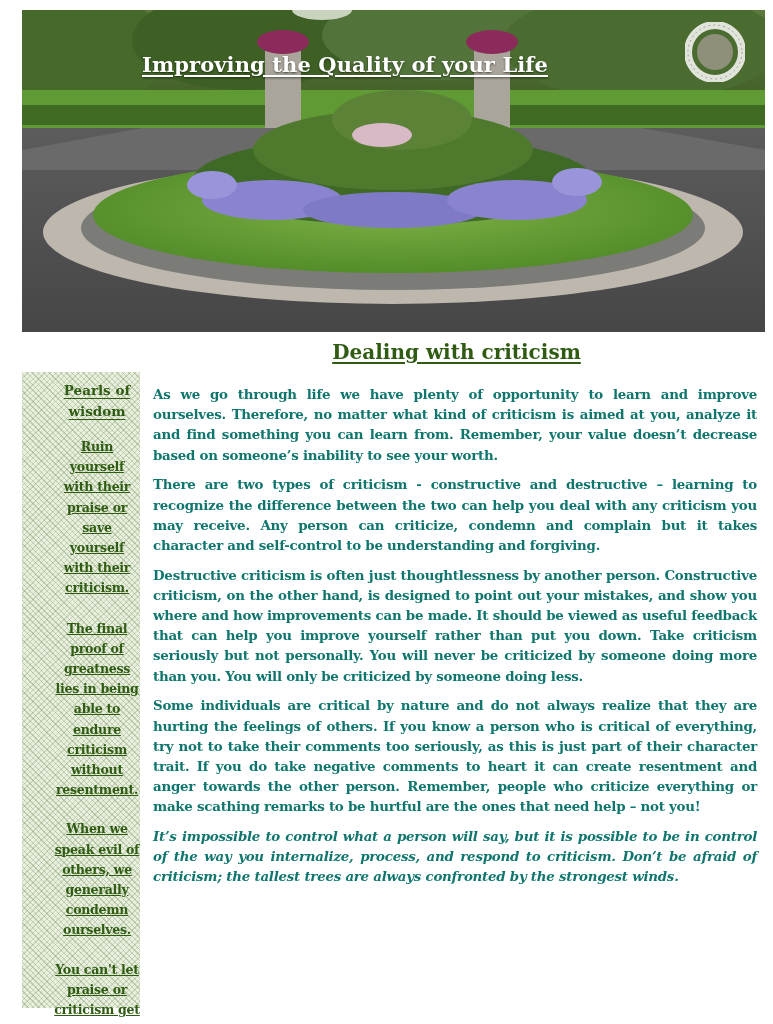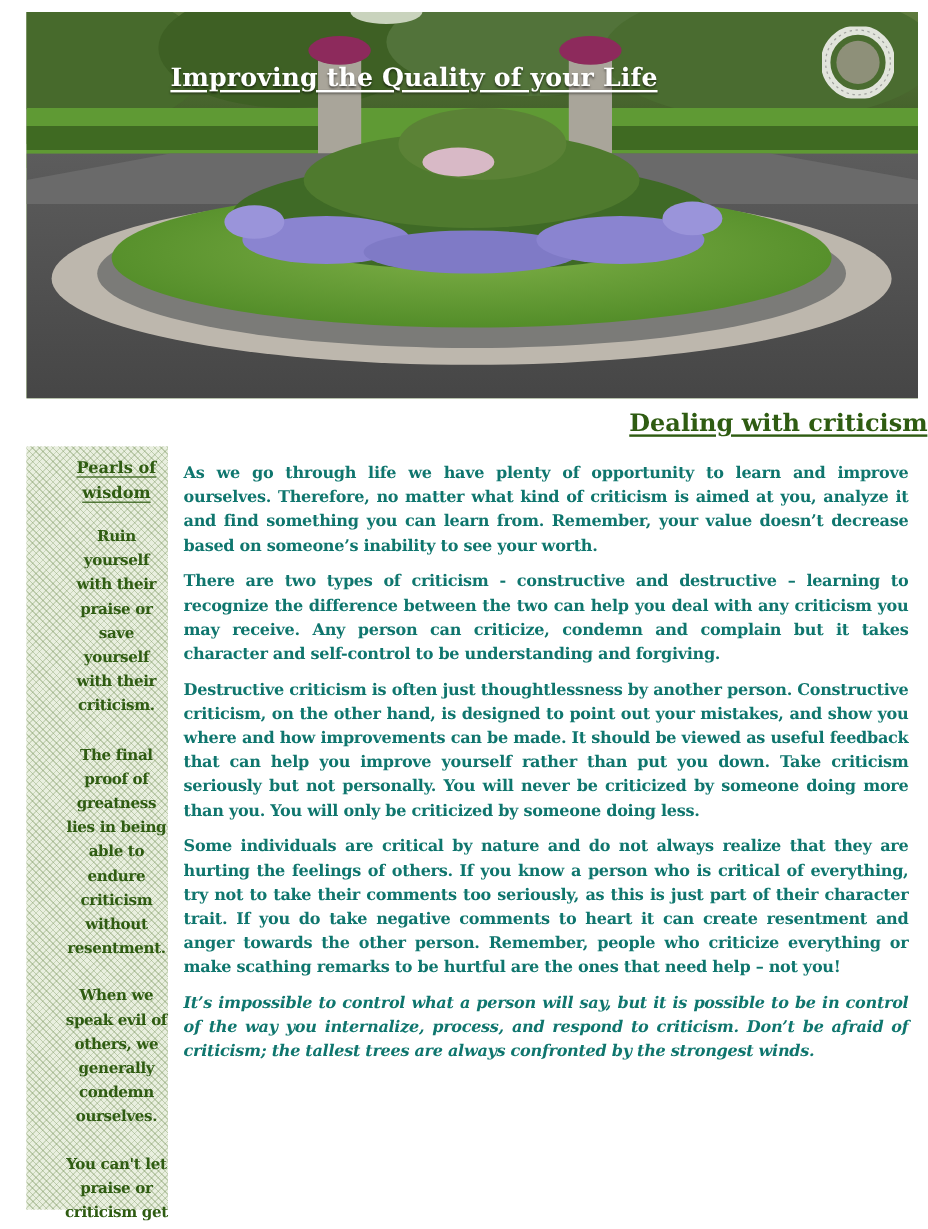--- a/index.html
+++ b/index.html
@@ -9,34 +9,34 @@
   
   .banner { position: absolute; left: 22px; top: 10px; width: 743px; height: 322px; overflow: hidden;
             background: #6f8a52; }
   .banner svg.scene { position: absolute; left: 0; top: 0; width: 743px; height: 322px; }
   .banner-title { position: absolute; left: 120px; top: 42px; font-size: 21px; font-weight: bold;
                   color: #ffffff; text-decoration: underline; text-underline-offset: 3px;
                   text-shadow: 0 1px 2px rgba(0,0,0,0.55); letter-spacing: 0.1px; white-space: nowrap; }
   .logo { position: absolute; left: 663px; top: 12px; width: 60px; height: 60px; }
 
   
-  .heading { position: absolute; left: 0; width: 773px; top: 340px; text-align: right; }
+  .heading { position: absolute; left: 0; width: 773px; top: 340px; text-align: center; }
   .heading span { font-size: 20px; font-weight: bold; color: #2f5c12; text-decoration: underline;
                   text-underline-offset: 3px; margin-left: 140px; }
 
   
   .sidebar { position: absolute; left: 22px; top: 372px; width: 118px; height: 636px;
              background-color: #e9efdf;
              background-image:
                repeating-linear-gradient(45deg, rgba(110,140,80,0.35) 0 1px, transparent 1px 4px),
                repeating-linear-gradient(-45deg, rgba(110,140,80,0.25) 0 1px, transparent 1px 4px);
              text-align: center; box-sizing: border-box; padding-top: 8px; padding-left: 32px; }
   .sb-title { font-size: 13.5px; font-weight: bold; line-height: 21px; color: #2f5c12;
               text-decoration: underline; text-underline-offset: 3px; }
-  .sb-quote { font-size: 12.6px; font-weight: bold; line-height: 20.2px; color: #2f5c12; letter-spacing: -0.3px; }
+  .sb-quote { font-size: 12.6px; font-weight: bold; line-height: 20.2px; color: #2f5c12; letter-spacing: -0.3px; text-decoration: underline; }
   .q1 { margin-top: 15px; }
   .q2 { margin-top: 20px; }
   .q3 { margin-top: 19px; }
   .q4 { margin-top: 19px; }
 
   
   .body { position: absolute; left: 153px; top: 384px; width: 604px; }
   .body p { margin: 0 0 9.5px 0; font-size: 13.4px; font-weight: bold; line-height: 20.2px;
             text-align: justify; color: #0f766e; letter-spacing: -0.25px; }
   .body p.p5 { margin-bottom: 11px; font-style: italic; }

